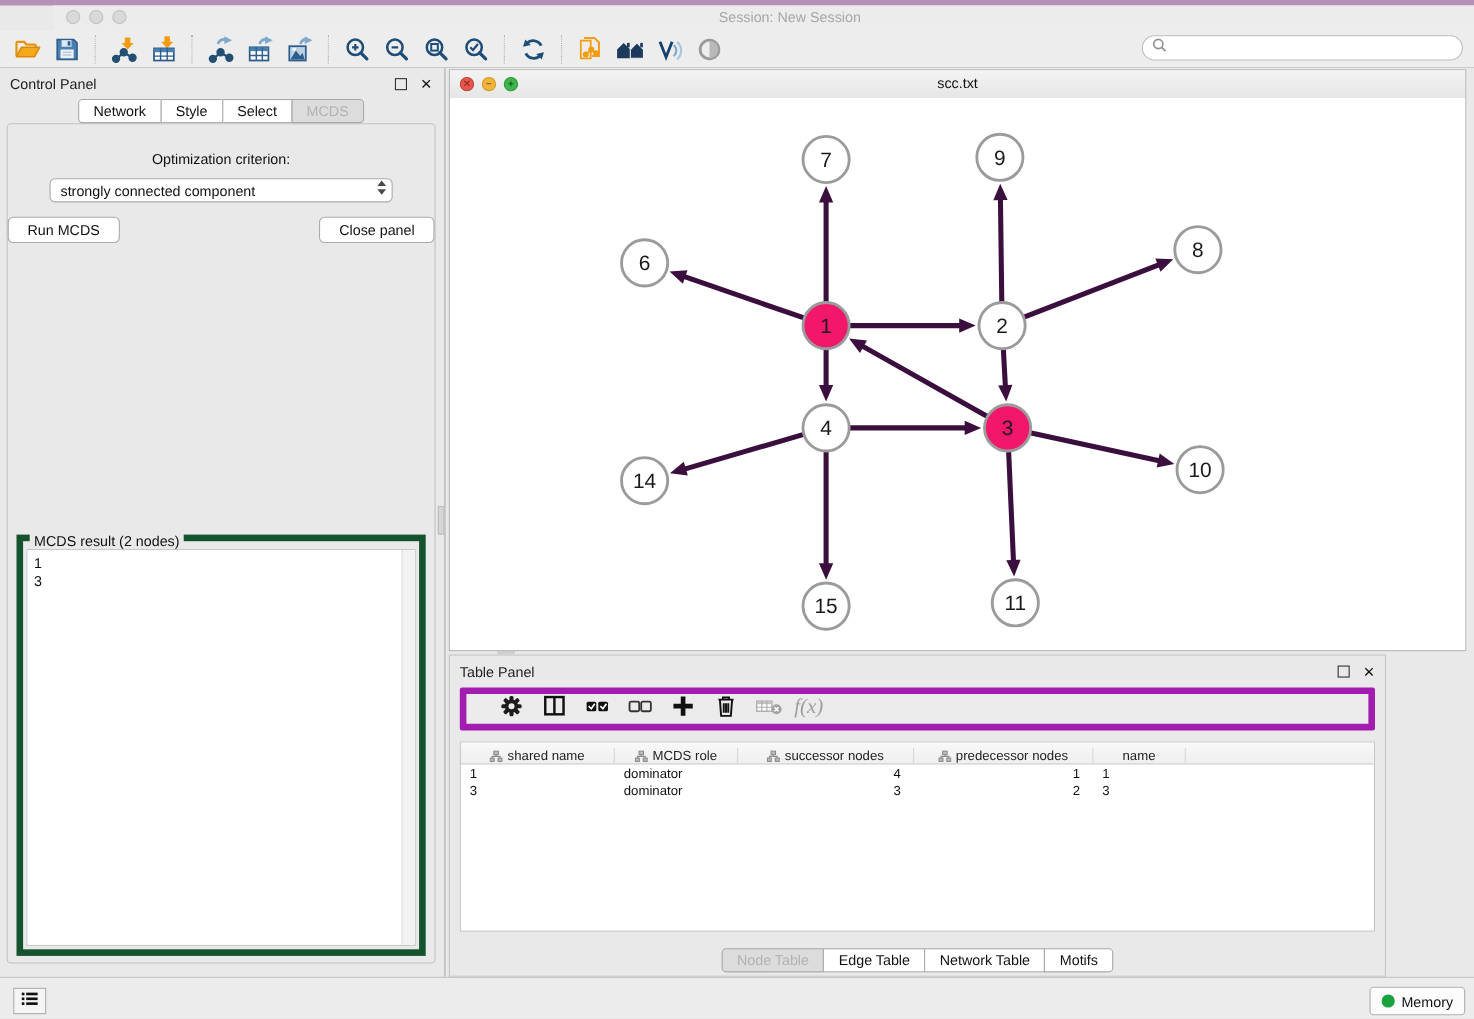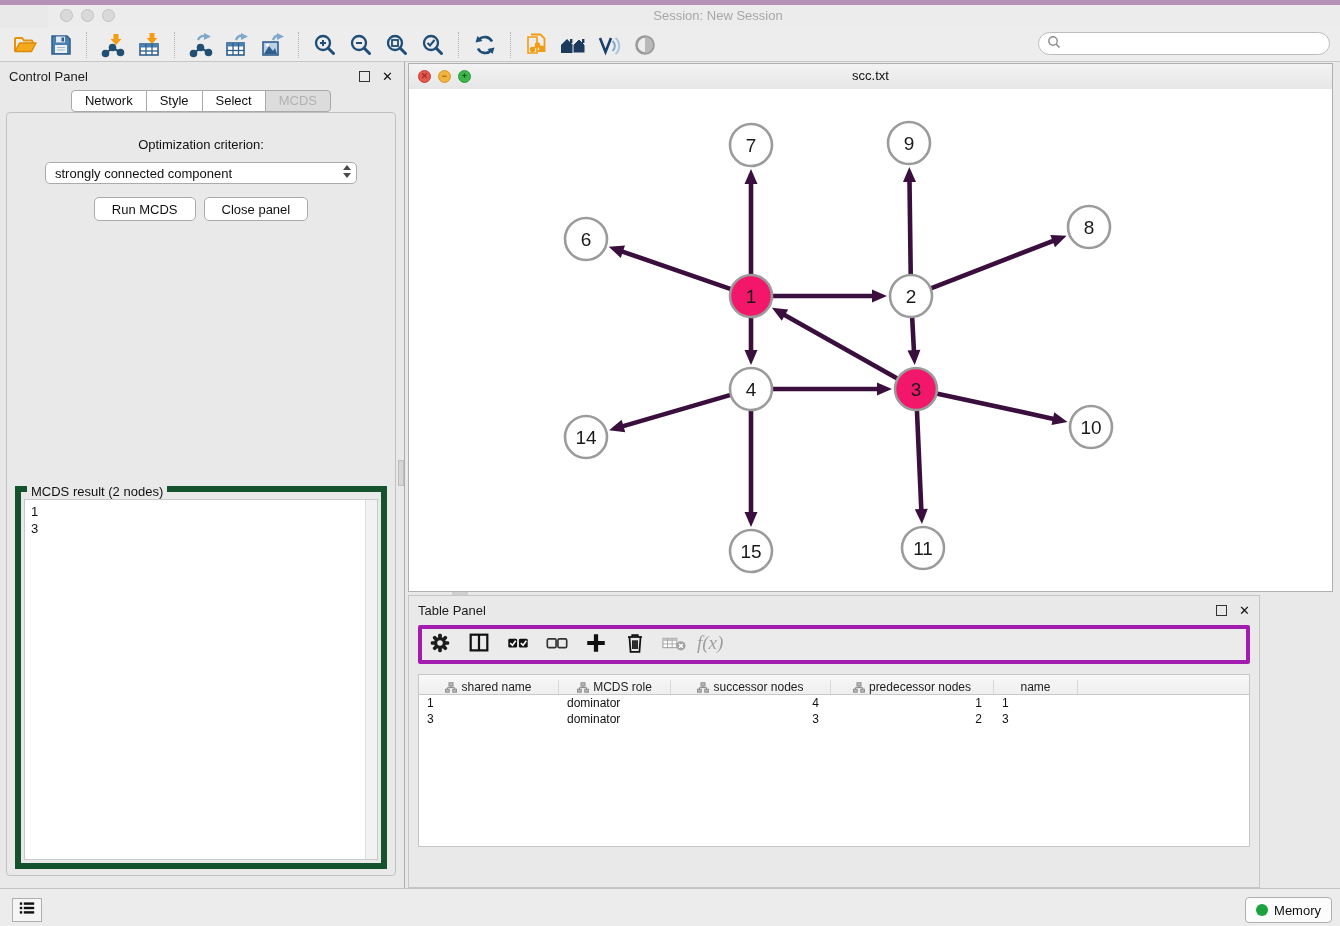--- a/index.html
+++ b/index.html
@@ -34,42 +34,42 @@
   .close-icon{font-size:13px;font-weight:bold;color:#111;cursor:pointer;line-height:1;}
   .ctab-row{display:flex;justify-content:center;position:relative;z-index:2;}
   .tab{height:20px;line-height:20px;padding:0 13px;background:#fff;border:1px solid #A9A9A9;margin-left:-1px;font-size:13px;color:#111;cursor:pointer;white-space:nowrap;}
   .tab:first-child{border-top-left-radius:4px;border-bottom-left-radius:4px;margin-left:0;}
   .tab:last-child{border-top-right-radius:4px;border-bottom-right-radius:4px;}
   .tab-sel{background:#DCDCDC;color:#B2B2B2;}
   .cp-content{position:absolute;left:6px;right:6px;top:50px;bottom:2px;border:1px solid #C2C2C2;border-radius:4px;background:#E9E9E9;}
   .opt-label{margin-top:24px;text-align:center;font-size:13px;color:#111;}
   .dropdown{margin:10px auto 0 auto;width:312px;height:22px;background:#fff;border:1px solid #ABABAB;border-radius:5px;display:flex;align-items:center;padding:0 4px 0 9px;box-sizing:border-box;cursor:pointer;}
   .dropdown .dd-val{flex:1;font-size:13px;color:#111;}
-  .btn-row{display:flex;justify-content:center;gap:8px;margin-top:13px;}
+  .btn-row{display:flex;justify-content:space-between;gap:8px;margin-top:13px;}
   .pbtn{height:22px;padding:0 17px;background:#fff;border:1px solid #ABABAB;border-radius:5px;font-size:13px;color:#111;display:flex;align-items:center;cursor:pointer;}
   .result-group{position:absolute;left:8px;right:8px;top:373px;bottom:6px;border:6px solid #14532d;background:#E9E9E9;}
   .result-legend{position:absolute;top:-8px;left:6px;background:#E9E9E9;padding:0 4px;font-size:13px;color:#111;}
   .result-area{position:absolute;left:3px;right:3px;top:7px;bottom:3px;background:#fff;border:1px solid #C9C9C9;overflow:hidden;}
   .result-scroll{position:absolute;right:0;top:0;bottom:0;width:11px;background:#F2F2F2;border-left:1px solid #DDD;}
   .result-lines{padding:3px 6px;font-size:13px;line-height:17px;color:#111;}
 
   
   .net-window{position:absolute;left:408px;top:1px;width:925px;height:529px;border:1px solid #AFAFAF;background:#fff;box-sizing:border-box;}
   .net-titlebar{height:25px;background:linear-gradient(#F3F3F3,#E6E6E6);border-bottom:1px solid #BFBFBF;position:relative;}
   .lights{position:absolute;left:9px;top:6px;display:flex;gap:7px;}
   .light{width:13px;height:13px;border-radius:50%;box-sizing:border-box;font-size:9px;font-weight:bold;display:flex;align-items:center;justify-content:center;cursor:pointer;line-height:1;}
   .light-red{background:#E4574D;border:1px solid #C44036;color:#8E1F17;}
   .light-yellow{background:#F0B43E;border:1px solid #D2982A;color:#925F00;}
   .light-green{background:#3FB44A;border:1px solid #2D9A38;color:#0E5B16;}
   .net-title{position:absolute;left:0;right:0;top:4px;text-align:center;font-size:13px;color:#111;}
   .net-canvas{position:absolute;left:0;top:25px;right:0;bottom:0;background:#fff;overflow:hidden;}
 
   
   .table-panel{position:absolute;left:408px;top:533px;width:852px;height:293px;background:#E9E9E9;border:1px solid #C6C6C6;box-sizing:border-box;}
-  .tp-toolbar{position:absolute;left:9px;right:9px;top:29px;height:39px;border:4px solid #a21caf;border-radius:2px;background:#EBEBEB;display:flex;align-items:center;padding-left:4px;box-sizing:border-box;}
+  .tp-toolbar{position:absolute;left:9px;right:9px;top:29px;height:39px;border:6px solid #a21caf;border-radius:2px;background:#EBEBEB;display:flex;align-items:center;padding-left:27px;box-sizing:border-box;}
   .tp-ic{width:28px;height:26px;display:flex;align-items:center;justify-content:center;margin-right:11px;cursor:pointer;}
   .tablebox{position:absolute;left:9px;right:9px;top:78px;height:173px;background:#fff;border:1px solid #C6C6C6;box-sizing:border-box;overflow:hidden;}
   .thead{display:flex;height:19px;background:linear-gradient(#F8F8F8,#EFEFEF);border-bottom:1px solid #C9C9C9;align-items:flex-end;}
   .th{display:flex;align-items:center;justify-content:center;gap:4px;font-size:12px;color:#222;border-right:1px solid #D8D8D8;box-sizing:border-box;cursor:pointer;white-space:nowrap;}
   .tr{display:flex;height:16px;cursor:pointer;}
   .td{font-size:12px;color:#111;display:flex;align-items:center;box-sizing:border-box;white-space:nowrap;}
   .tp-tabs{position:absolute;left:0;right:0;top:266px;display:flex;justify-content:center;}
 
   
   .statusbar{position:absolute;left:0;bottom:0;width:100%;height:38px;background:#ECECEC;border-top:1px solid #C4C4C4;box-sizing:border-box;}
@@ -585,20 +585,26 @@
             </div>
             <div class="tr">
               <div class="td" style="width: 140px; justify-content: flex-start; padding-left: 8px;">3</div>
               <div class="td" style="width: 112px; justify-content: flex-start; padding-left: 8px;">dominator</div>
               <div class="td" style="width: 160px; justify-content: flex-end; padding-right: 12px;">3</div>
               <div class="td" style="width: 163px; justify-content: flex-end; padding-right: 12px;">2</div>
               <div class="td" style="width: 84px; justify-content: flex-start; padding-left: 8px;">3</div>
             </div>
           </div>
       </div>
+      <div class="tp-tabs ctab-row">
+          <span class="tab tab-sel">Node Table</span>
+          <span class="tab">Edge Table</span>
+          <span class="tab">Network Table</span>
+          <span class="tab">Motifs</span>
+        </div>
     </div>
   </div>
 
   <div class="statusbar">
     <span class="list-btn">
         <span><svg width="18" height="16" viewBox="0 0 22 20">
             <g fill="#111">
               <rect x="2" y="3" width="3" height="3"></rect>
               <rect x="7" y="3" width="13" height="3"></rect>
               <rect x="2" y="8.5" width="3" height="3"></rect>

